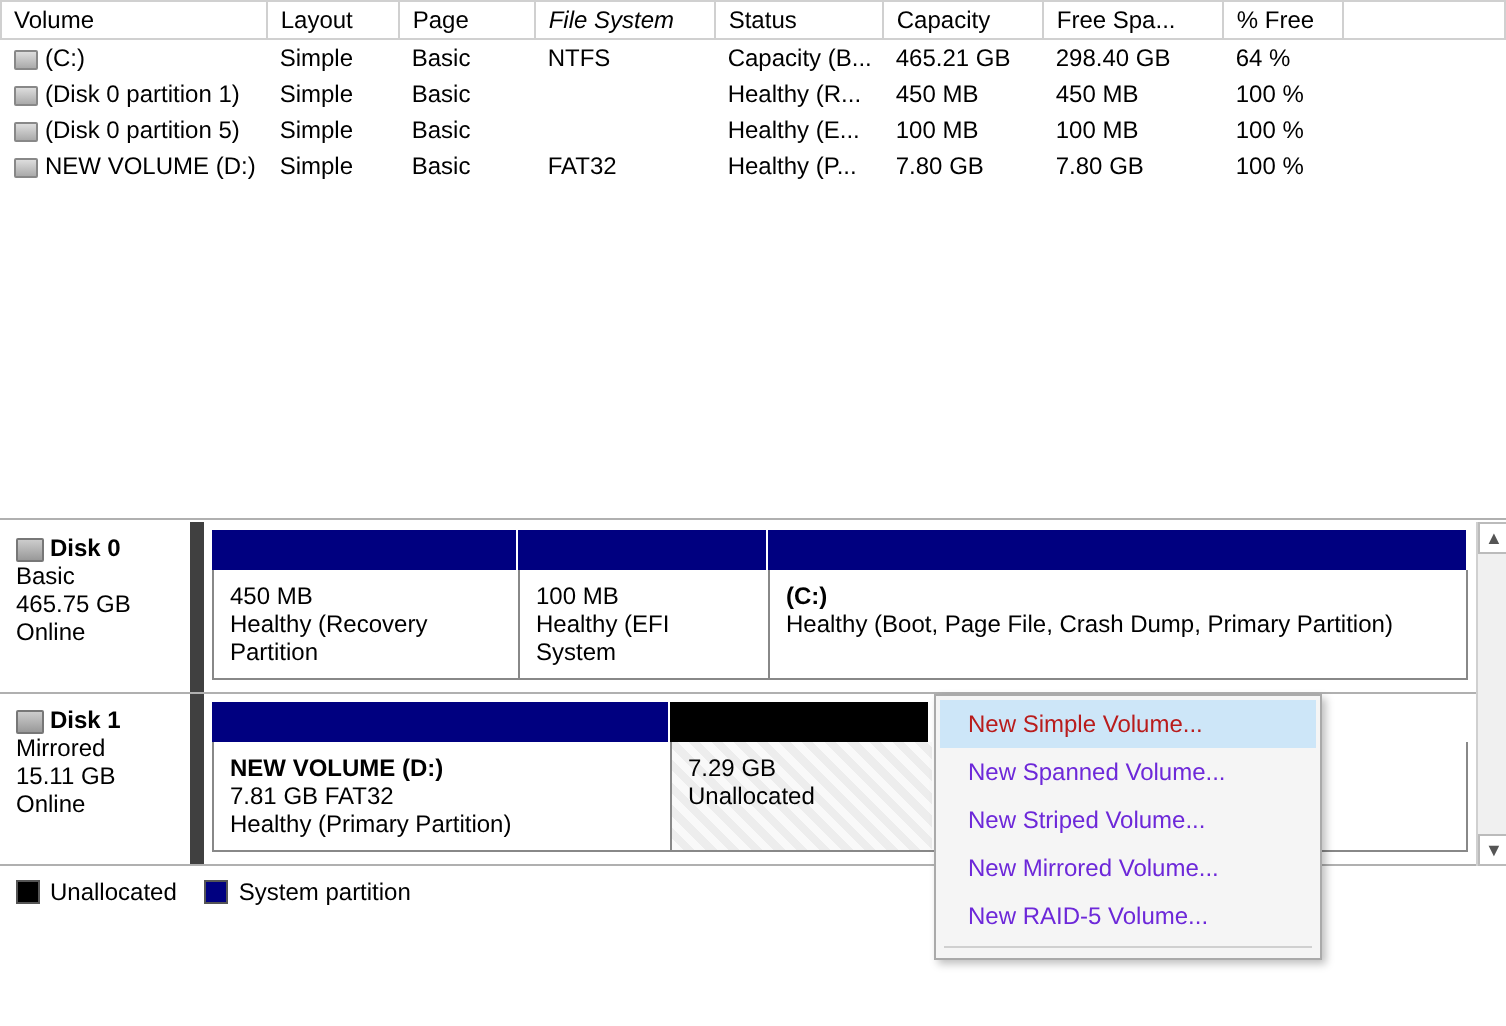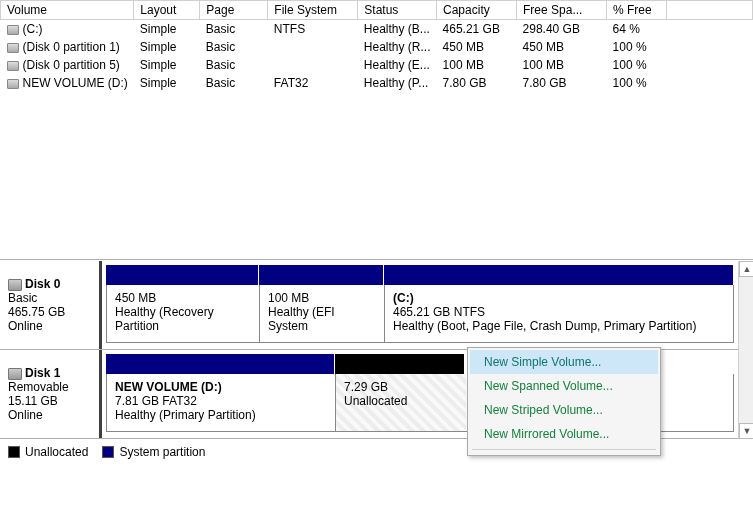--- a/index.html
+++ b/index.html
@@ -8,21 +8,21 @@
 
 .volume-table { width: 100%; border-collapse: collapse; padding-left: 19px; }
 .volume-table th { text-align: left; font-weight: normal; background: #fff; border: 1px solid #d0d0d0; padding: 2px 6px; font-size: 12px; height: 18px; }
 .volume-table td { padding: 2px 6px; font-size: 12px; white-space: nowrap; overflow: hidden; }
 .vol-icon { display: inline-block; width: 12px; height: 10px; background: linear-gradient(#ddd,#aaa); border: 1px solid #888; margin-right: 4px; vertical-align: middle; border-radius: 1px; }
 .table-area { height: 260px; border-bottom: 1px solid #b0b0b0; overflow: hidden; }
 
 
 .disk-map { border-top: 1px solid #fff; }
 .disk-row { display: flex; border-bottom: 1px solid #b0b0b0; min-height: 70px; position: relative; }
-.disk-info { width: 102px; padding: 16px 8px; border-right: 3px solid #404040; }
+.disk-info { width: 102px; padding: 6px 8px; border-right: 7px solid #404040; }
 .disk-info .disk-icon { display: inline-block; width: 14px; height: 12px; background: linear-gradient(#ccc,#999); border: 1px solid #777; margin-right: 3px; vertical-align: middle; border-radius: 1px; }
 .disk-info b { font-weight: bold; }
 .disk-diagram { flex: 1; padding: 4px 4px 6px 4px; display: flex; flex-direction: column; }
 .part-bar { height: 20px; display: flex; }
 .part-bar-seg { background: #000080; border-right: 1px solid #fff; }
 .part-bar-seg.unalloc { background: #000; }
 .part-boxes { flex: 1; display: flex; border: 1px solid #888; border-top: none; }
 .part-box { border-right: 1px solid #888; padding: 6px 8px; overflow: hidden; }
 .part-box:last-child { border-right: none; }
 .part-title { font-weight: bold; }
@@ -33,30 +33,30 @@
 
 .legend { display: flex; gap: 14px; padding: 6px 8px; }
 .legend-item { display: flex; align-items: center; gap: 5px; }
 .swatch { width: 12px; height: 12px; border: 1px solid #555; }
 .swatch.black { background: #000; }
 .swatch.navy { background: #000080; }
 
 
 .context-menu { position: absolute; left: 467px; top: 347px; width: 194px; background: #f5f5f5; border: 1px solid #aaa; box-shadow: 2px 2px 4px rgba(0,0,0,0.25); padding: 2px; }
 .menu-item { padding: 5px 14px; font-size: 12px; }
-.menu-item.enabled { color: #0f766e; }
-.menu-item.disabled { color: #15803d; }
+.menu-item.enabled { color: #b91c1c; }
+.menu-item.disabled { color: #6d28d9; }
 .menu-item.highlight { background: #cde6f8; }
 .menu-sep { height: 1px; background: #d0d0d0; margin: 3px 2px; }
 
 
 .c-vol { width: 128px; }
 .c-layout { width: 66px; }
 .c-type { width: 68px; }
-.c-fs { width: 90px; }
+.c-fs { width: 90px; font-style: italic; }
 .c-status { width: 78px; }
 .c-cap { width: 80px; }
 .c-free { width: 90px; }
 .c-pct { width: 60px; }
 .c-ext { width: auto; }
 </style>
 </head>
 <body>
 
 <div class="table-area">
@@ -73,21 +73,21 @@
   <th class="c-pct">% Free</th>
   <th class="c-ext"></th>
 </tr>
       </thead>
 <tbody id="vol-body">
         <tr>
           <td><span class="vol-icon"></span><span>(C:)</span></td>
           <td>Simple</td>
           <td>Basic</td>
           <td>NTFS</td>
-          <td>Healthy (B...</td>
+          <td>Capacity (B...</td>
           <td>465.21 GB</td>
           <td>298.40 GB</td>
           <td>64 %</td>
           <td></td>
         </tr>
         <tr>
           <td><span class="vol-icon"></span><span>(Disk 0 partition 1)</span></td>
           <td>Simple</td>
           <td>Basic</td>
           <td></td>
@@ -143,30 +143,29 @@
               <div class="part-box" style="width: 153px;">
                 <div>450 MB</div>
                 <div>Healthy (Recovery Partition</div>
               </div>
               <div class="part-box" style="width: 125px;">
                 <div>100 MB</div>
                 <div>Healthy (EFI System</div>
               </div>
               <div class="part-box" style="width: 348px; flex: 1 1 0%;">
                 <div class="part-title">(C:)</div>
-                <div>465.21 GB NTFS</div>
                 <div>Healthy (Boot, Page File, Crash Dump, Primary Partition)</div>
               </div>
             </div>
           </div>
         </div>
         <div class="disk-row">
           <div class="disk-info">
             <div><span class="disk-icon"></span><b>Disk 1</b></div>
-            <div>Removable</div>
+            <div>Mirrored</div>
             <div>15.11 GB</div>
             <div>Online</div>
           </div>
           <div class="disk-diagram">
             <div class="part-bar">
               <div class="part-bar-seg" style="width: 229px;"></div>
               <div class="part-bar-seg unalloc" style="width: 130px;"></div>
             </div>
             <div class="part-boxes">
               <div class="part-box" style="width: 229px;">
@@ -198,14 +197,15 @@
     <span class="swatch navy"></span>
     <span>System partition</span>
   </div>
 </div>
 
 <div class="context-menu">
   <div class="menu-item enabled highlight">New Simple Volume...</div>
   <div class="menu-item disabled">New Spanned Volume...</div>
   <div class="menu-item disabled">New Striped Volume...</div>
   <div class="menu-item disabled">New Mirrored Volume...</div>
+  <div class="menu-item disabled">New RAID-5 Volume...</div>
   <div class="menu-sep"></div>
 </div>
 
 </body></html>

